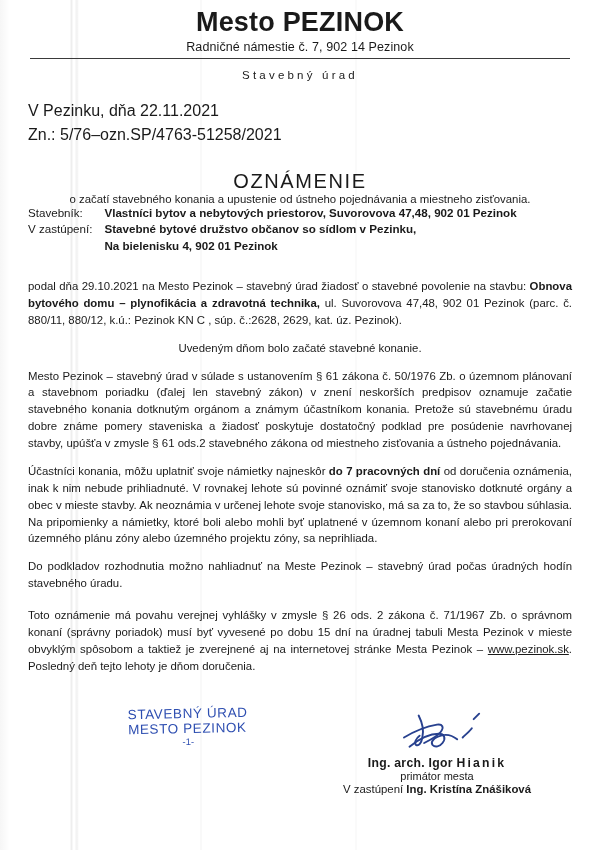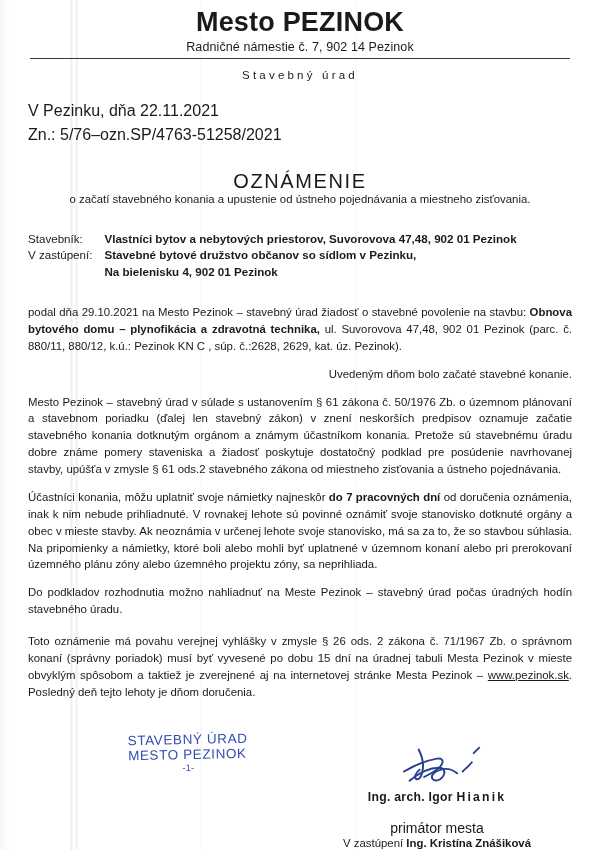--- a/index.html
+++ b/index.html
@@ -85,38 +85,37 @@
     letter-spacing: 1.6px;
     margin-top: 24px;
   }
   .notice-subtitle {
     text-align: center;
     font-size: 11.4px;
   }
 
   
   .parties {
-    margin-top: 26px;
     font-size: 11.6px;
     line-height: 1.42;
   }
   .parties table { border-collapse: collapse; }
   .parties td { vertical-align: top; padding: 0; }
   .parties .lbl { white-space: nowrap; padding-right: 12px; }
   .parties .val { font-weight: bold; }
 
   
   .body-text { margin-top: 24px; }
   .para {
     font-size: 11.4px;
     line-height: 1.48;
     text-align: justify;
     margin: 0 0 11px 0;
   }
-  .para.loose { text-align: right; }
+  .para.loose { text-align: center; }
   .para b { font-weight: bold; }
   .para .u { text-decoration: underline; }
   .para.strong {
     font-weight: normal;
     margin-top: 15px;
     line-height: 1.5;
   }
 
   
   .sig-zone {
@@ -134,35 +133,35 @@
     transform: rotate(-1.2deg);
     opacity: 0.92;
   }
   .dept-stamp .l1 { font-size: 13.5px; letter-spacing: 0.6px; }
   .dept-stamp .l2 { font-size: 13.5px; letter-spacing: 0.6px; }
   .dept-stamp .l3 { font-size: 9.5px; text-align: center; margin-top: 1px; }
 
   .sig-block {
     position: absolute;
     right: 6px;
-    top: 16px;
+    top: 8px;
     width: 258px;
     text-align: center;
   }
   .handwritten-sig {
     height: 44px;
     margin-bottom: -2px;
   }
   .sig-name {
     font-size: 12.2px;
     font-weight: bold;
     letter-spacing: 0.3px;
   }
   .sig-name .spaced { letter-spacing: 2.2px; }
-  .sig-role { font-size: 14px; margin-top: 16px; }
+  .sig-role { font-size: 11px; margin-top: 0; }
   .sig-deputy { font-size: 11.4px; margin-top: 1px; }
   .sig-deputy b { font-weight: bold; margin-top: 36px; }
 
   .ink { stroke: #28418f; fill: none; }
 </style>
 </head>
 <body>
 
 <div class="scan-streak streak-a"></div>
 <div class="scan-streak streak-b"></div>

